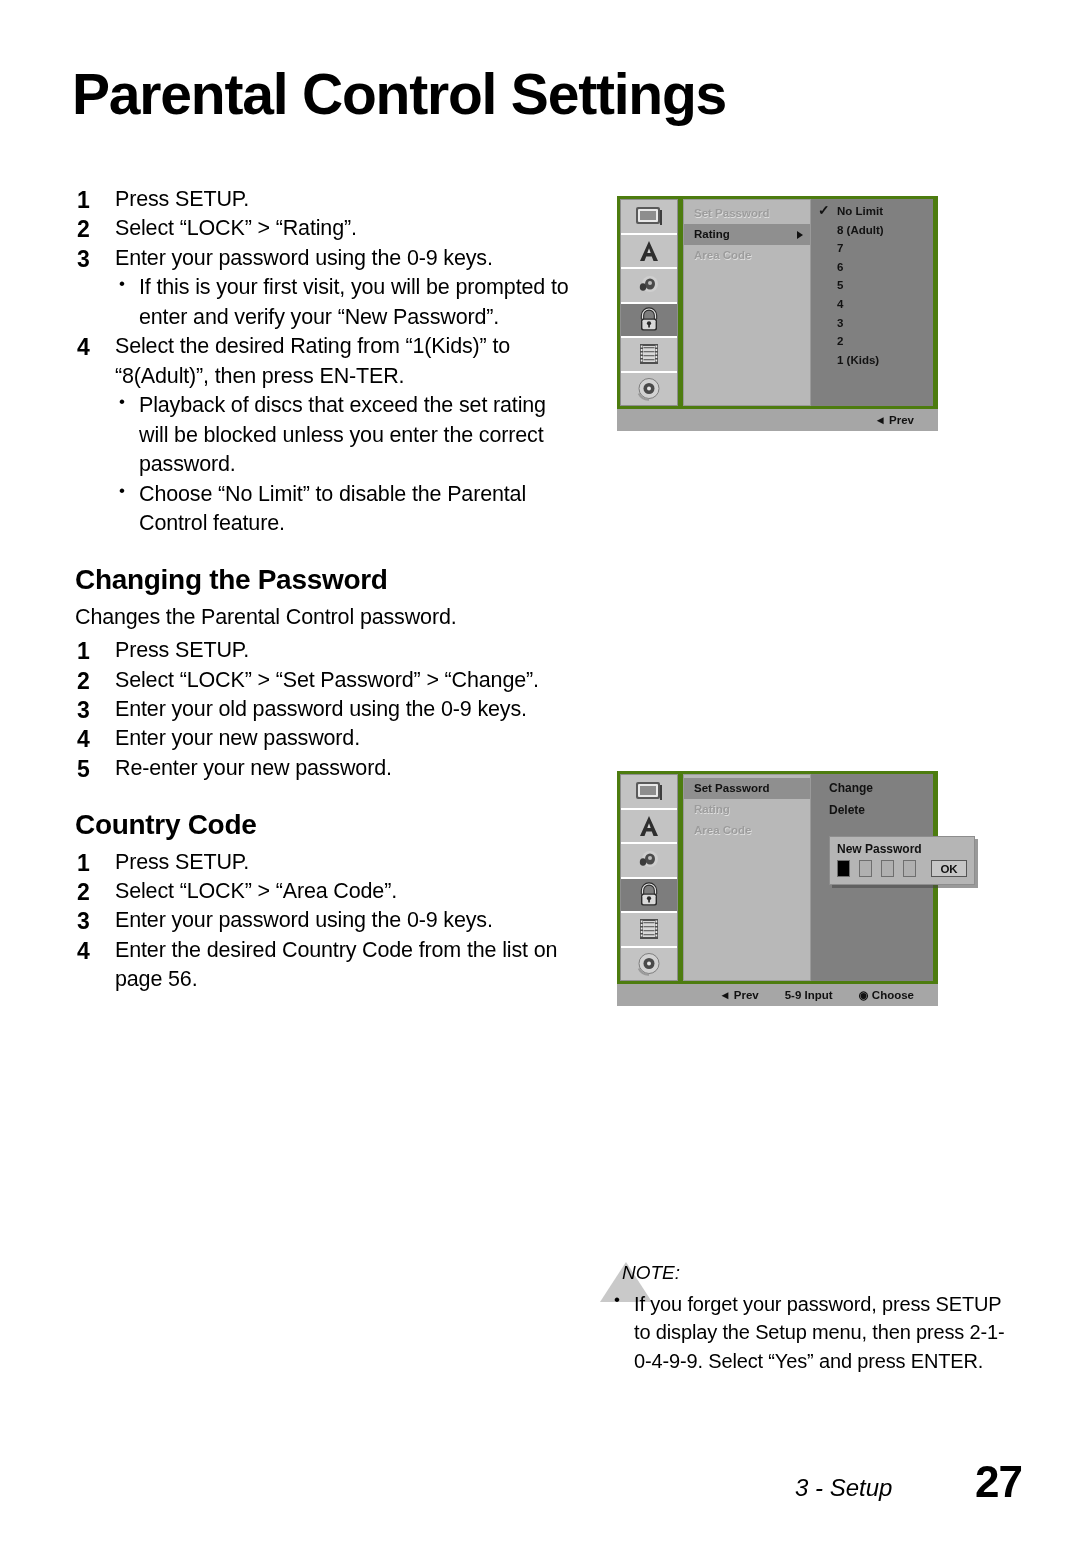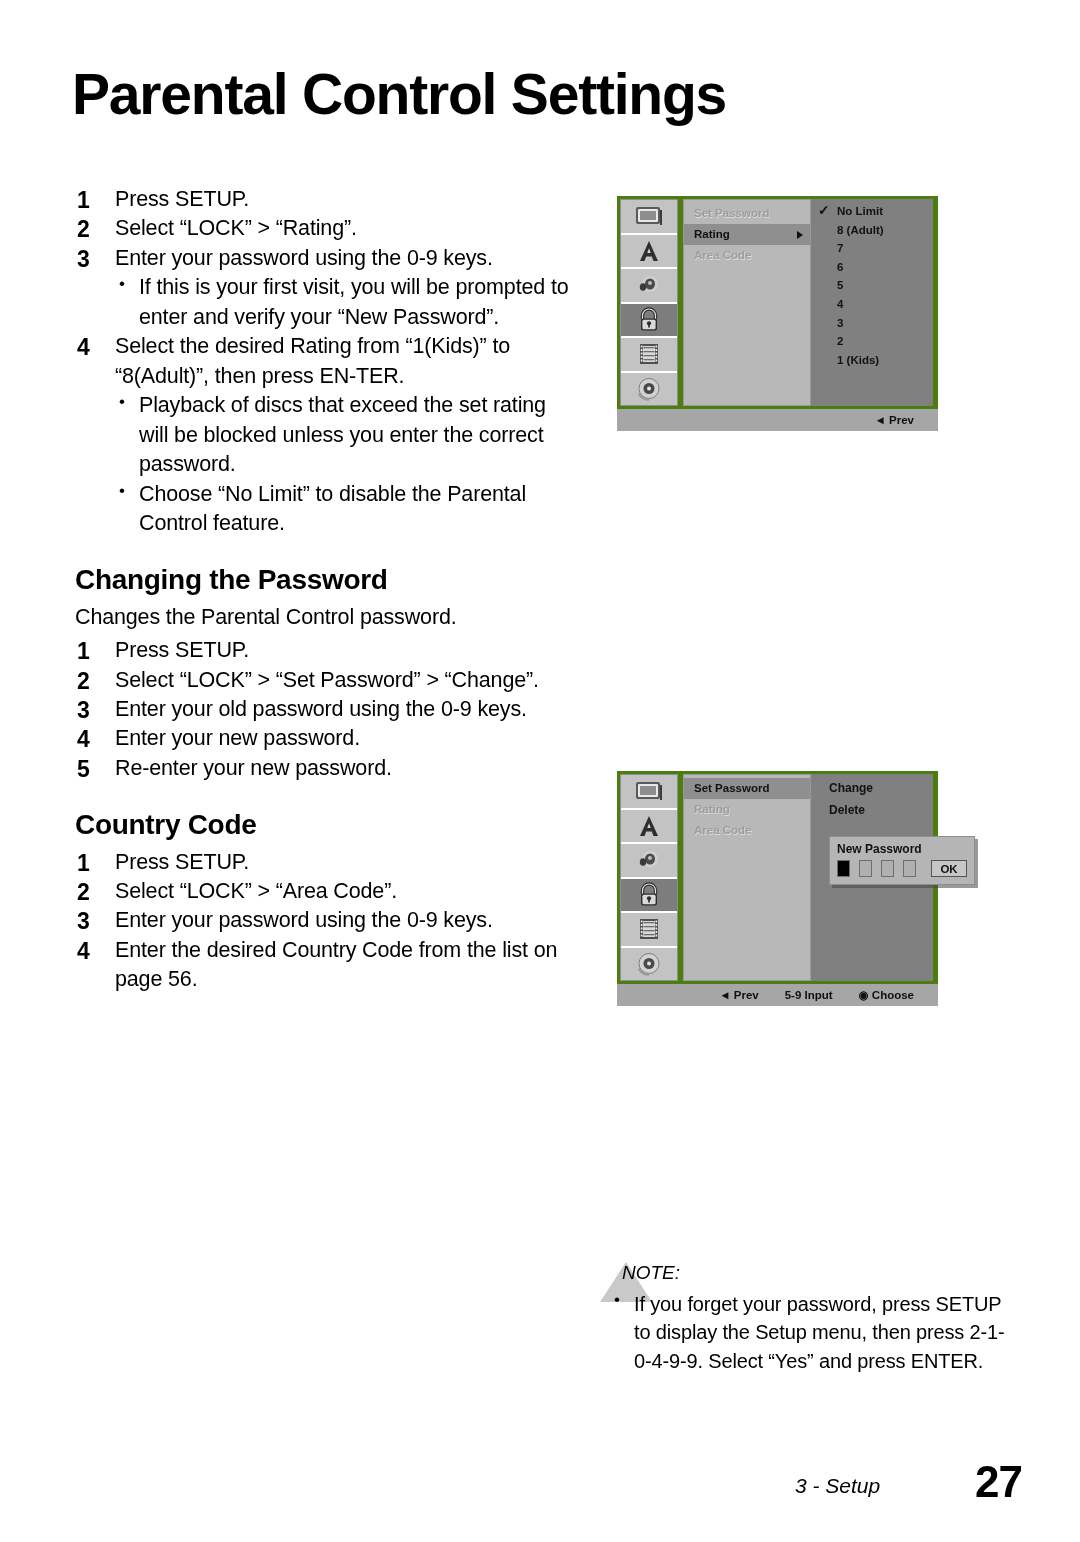--- a/index.html
+++ b/index.html
@@ -197,21 +197,21 @@
     font-size:20px;line-height:1.42;
     letter-spacing:-0.15px;
   }
   .note-list li:before{
     content:"\2022";position:absolute;left:14px;top:-2px;font-size:17px;font-style:normal;
   }
 
   
   .foot-sec{
     position:absolute;left:795px;top:1474px;
-    font-size:21px;font-style:italic;
+    font-size:24px;font-style:italic;
   }
   .foot-page{
     position:absolute;left:975px;top:1457px;
     font-size:44px;font-weight:bold;letter-spacing:-1px;
   }
 
   
   .ic{display:block;}
 </style>
 </head>

